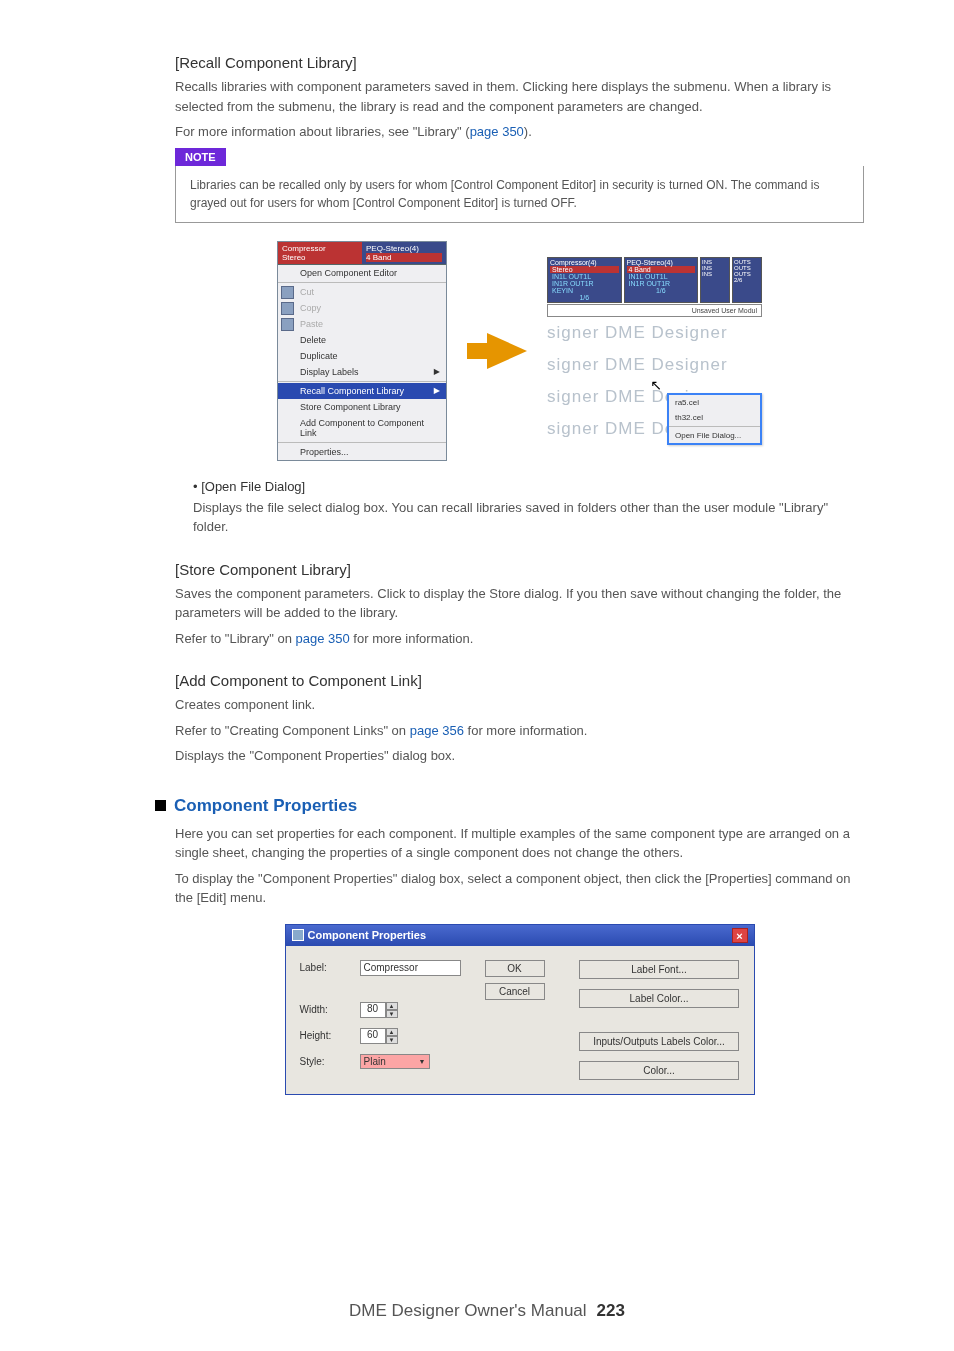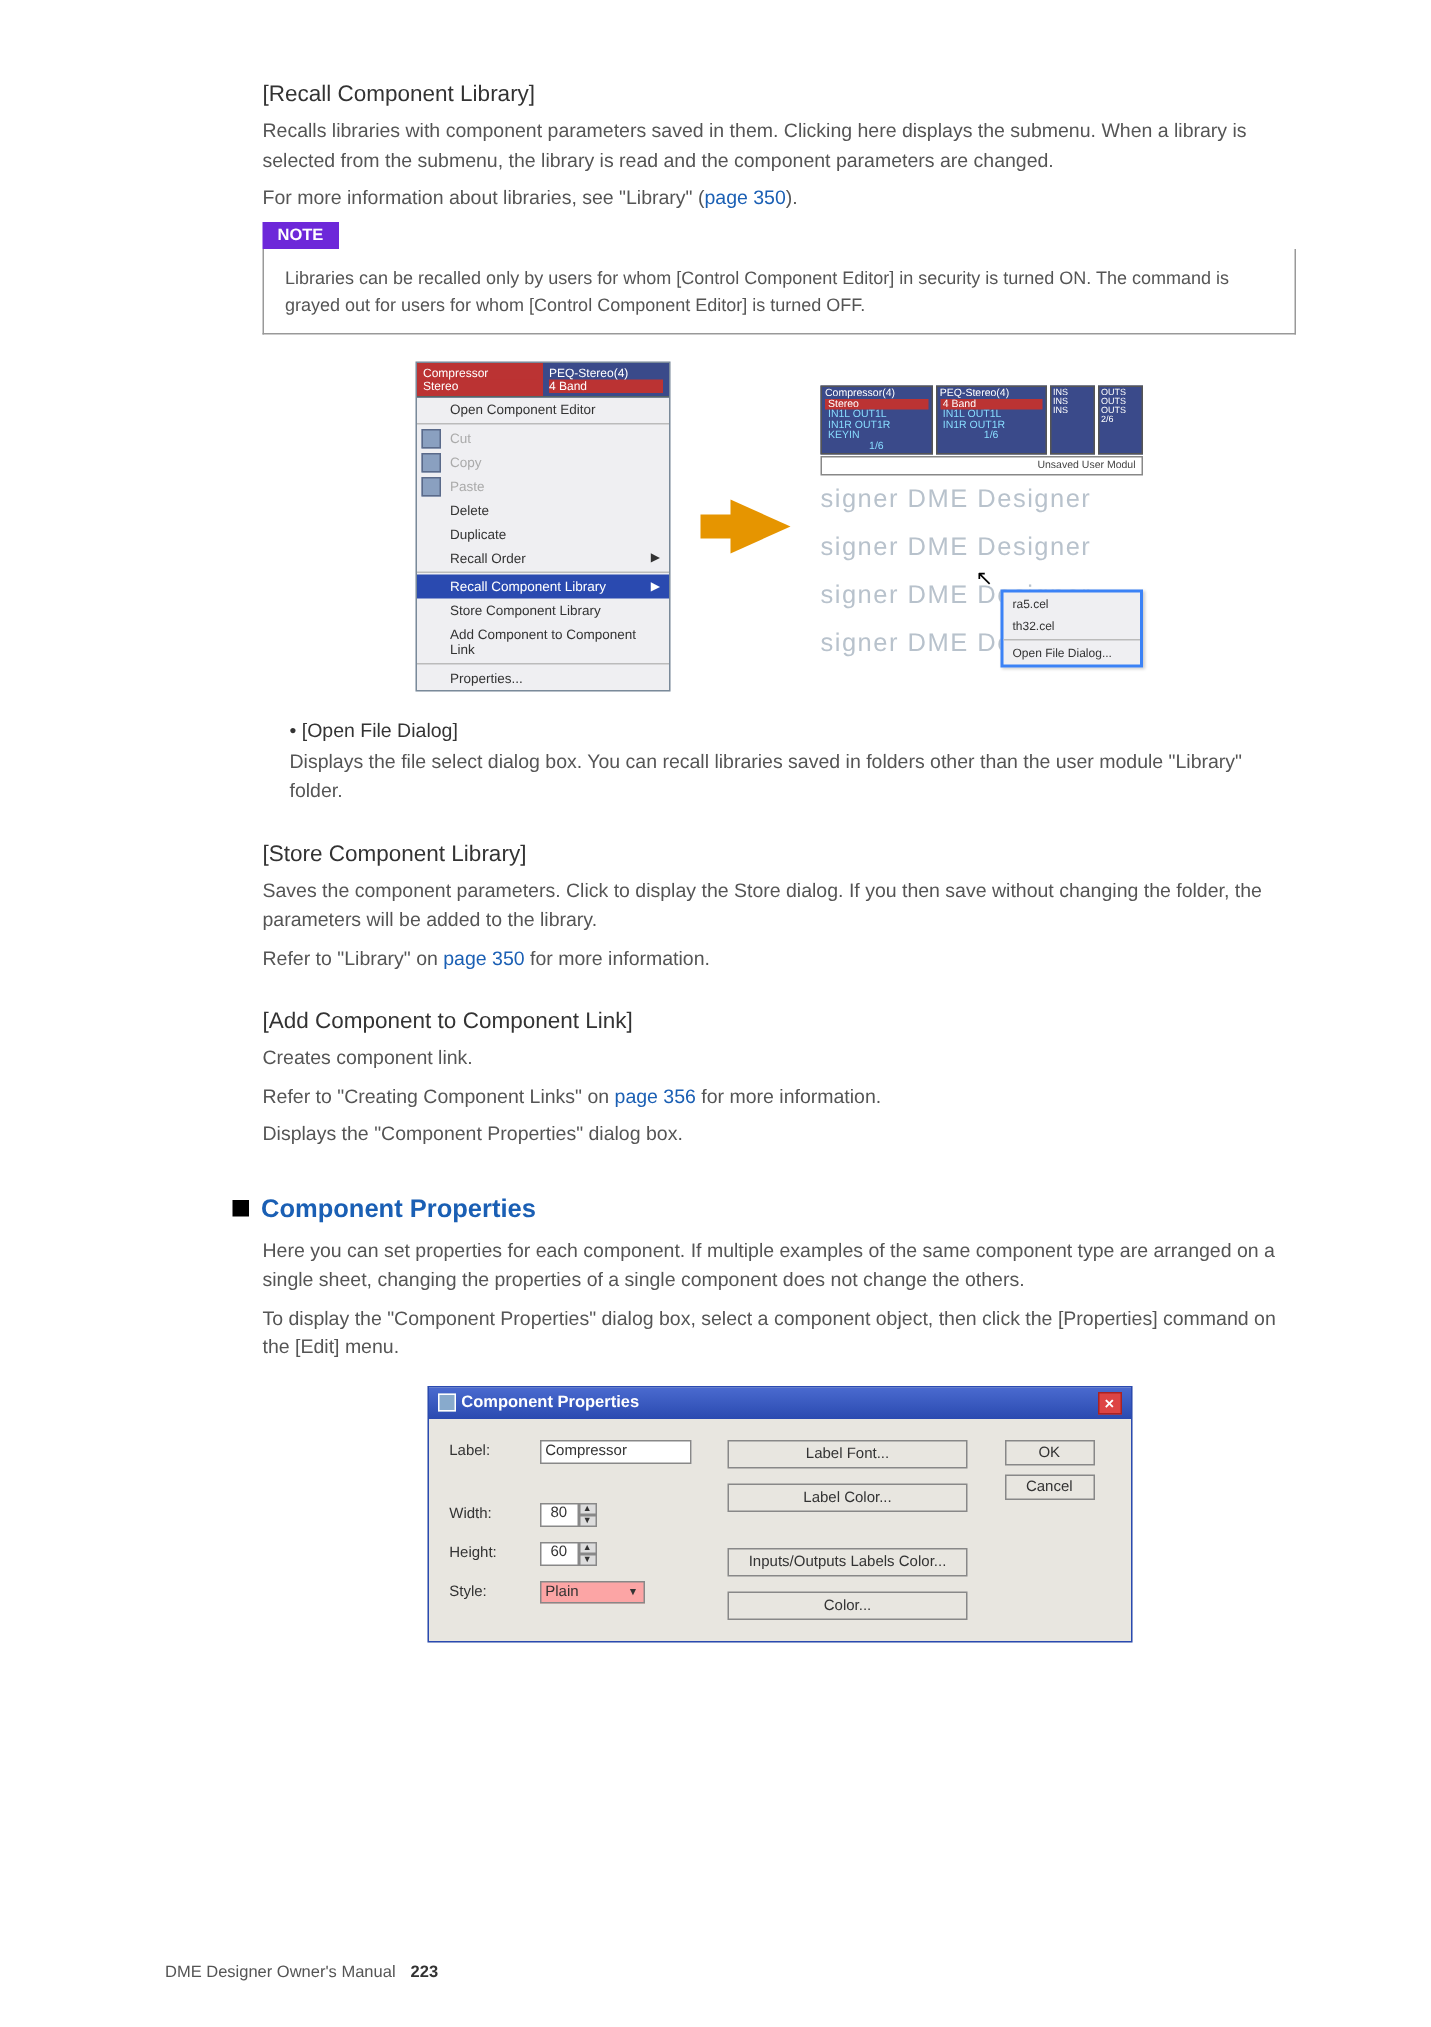--- a/index.html
+++ b/index.html
@@ -246,23 +246,23 @@
     .dselect{
       border:1px solid #888;background:#fca5a5;width:70px;padding:1px 3px;
       display:flex;justify-content:space-between;align-items:center;font-size:10px;
     }
     .footer{
       position:absolute;
       bottom:30px;
       left:110px;
       right:90px;
       display:flex;
-      justify-content:flex-start;
+      justify-content:center;
       gap:10px;
-      font-size:11px;
+      font-size:17px;
       color:#555;
     }
     .footer .pn{ font-weight:bold; color:#333;}
   </style>
 </head>
 <body>
 
 <div class="page">
 
   <div class="content">
@@ -290,21 +290,21 @@
               <div style="background:#b33;">4 Band</div>
             </div>
         </div>
         <div class="ctx-item">Open Component Editor</div>
         <div class="ctx-sep"></div>
         <div class="ctx-item disabled"><span class="ico"></span><span>Cut</span></div>
         <div class="ctx-item disabled"><span class="ico"></span><span>Copy</span></div>
         <div class="ctx-item disabled"><span class="ico"></span><span>Paste</span></div>
         <div class="ctx-item">Delete</div>
         <div class="ctx-item">Duplicate</div>
-        <div class="ctx-item"><span>Recall Order</span><span class="arrow">▶</span></div>
+        <div class="ctx-item"><span>Display Labels</span><span class="arrow">▶</span></div>
         <div class="ctx-sep"></div>
         <div class="ctx-item hl"><span>Recall Component Library</span><span class="arrow" style="color:#fff;">▶</span></div>
         <div class="ctx-item">Store Component Library</div>
         <div class="ctx-item">Add Component to Component Link</div>
         <div class="ctx-sep"></div>
         <div class="ctx-item">Properties...</div>
       </div>
 
       <div style="display:flex;align-items:center;">
         <div class="arrow-stem"></div>
@@ -414,31 +414,31 @@
               </span>
           </div>
           <div class="drow">
             <span class="dlabel">Style:</span>
             <span class="dselect">
                 <span>Plain</span>
                 <span style="font-size:7px;">▼</span>
               </span>
           </div>
         </div>
+        <div class="dcol right">
+          <div class="dbtn sm">OK</div>
+          <div class="dbtn sm">Cancel</div>
+        </div>
         <div class="dcol" style="align-items:center;">
           <div class="dbtn">Label Font...</div>
           <div class="dbtn">Label Color...</div>
           <div style="height:4px;"></div>
           <div class="dbtn">Inputs/Outputs Labels Color...</div>
           <div class="dbtn">Color...</div>
         </div>
-        <div class="dcol right">
-          <div class="dbtn sm">OK</div>
-          <div class="dbtn sm">Cancel</div>
-        </div>
       </div>
     </div>
 
   </div>
 </div>
 
 <div class="footer">
   <span>DME Designer Owner's Manual</span>
   <span class="pn">223</span>
 </div>

